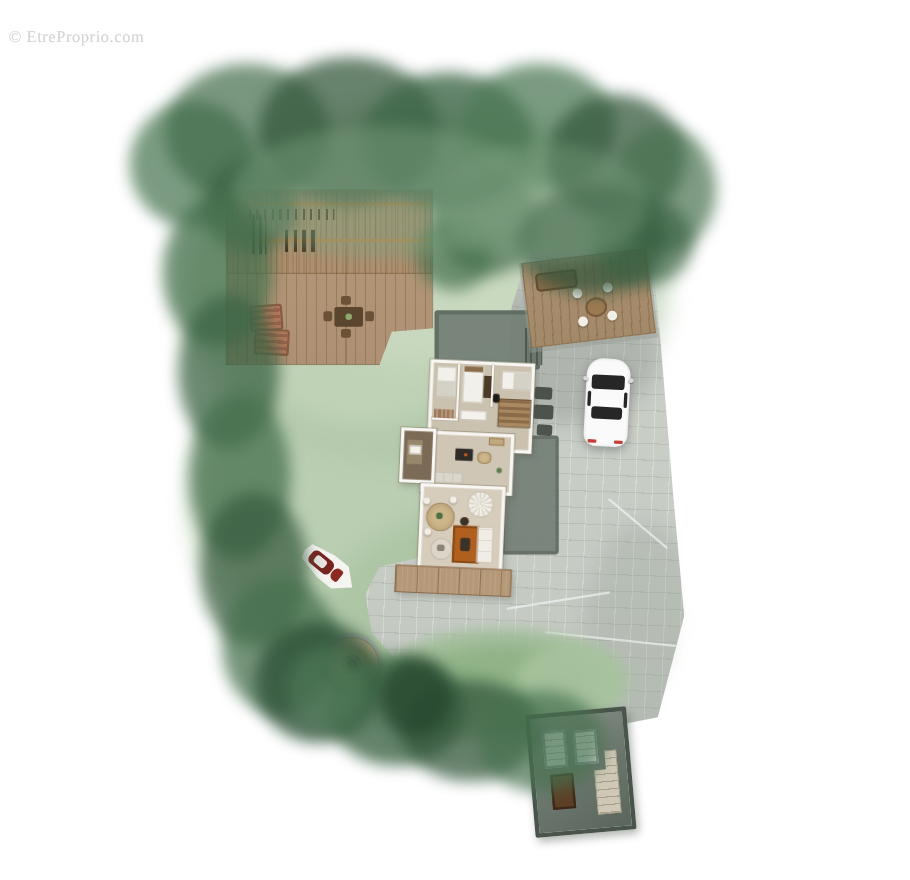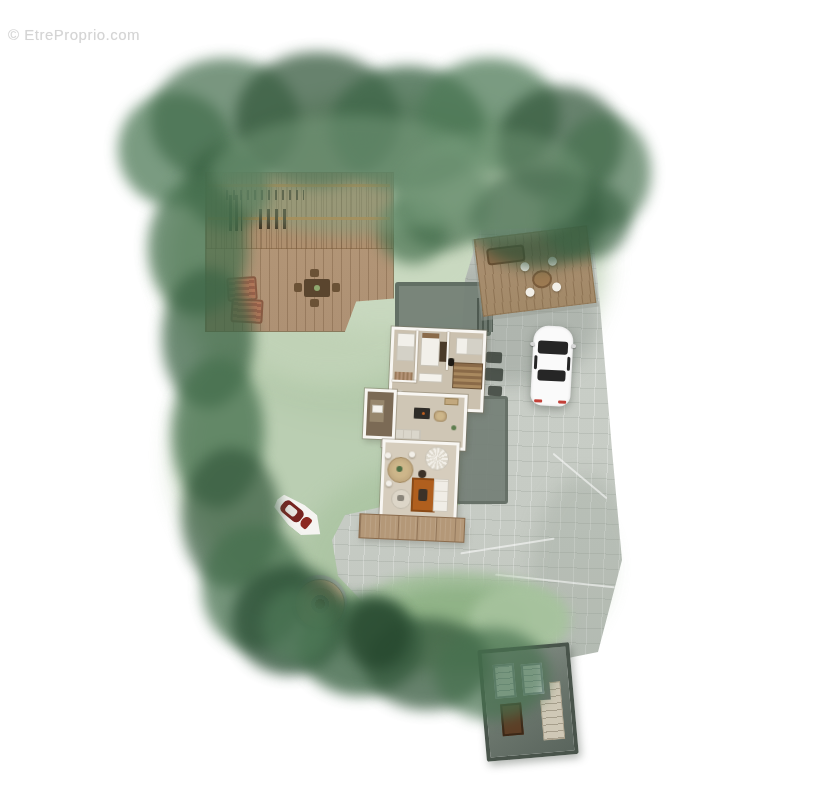--- a/index.html
+++ b/index.html
@@ -1,17 +1,17 @@
 <!DOCTYPE html>
 <html><head>
 <meta charset="utf-8">
 <style>
   html,body{margin:0;padding:0;background:#fff;}
   .canvas{position:relative;width:827px;height:800px;background:#ffffff;overflow:hidden;
-          font-family:Liberation Sans, sans-serif;}
+          font-family:Liberation Serif, serif;}
   .blob{position:absolute;border-radius:50%;}
   .lawn{filter:blur(12px);}
   .mound{filter:blur(6px);}
   .tree{filter:blur(7px);}
   
   .watermark{position:absolute;left:8px;top:26px;font-size:15px;letter-spacing:.5px;
              color:#d4d4d4;text-shadow:0 0 1px #eee;}
   
   .driveway{position:absolute;left:330px;top:225px;width:310px;height:545px;
     background:

